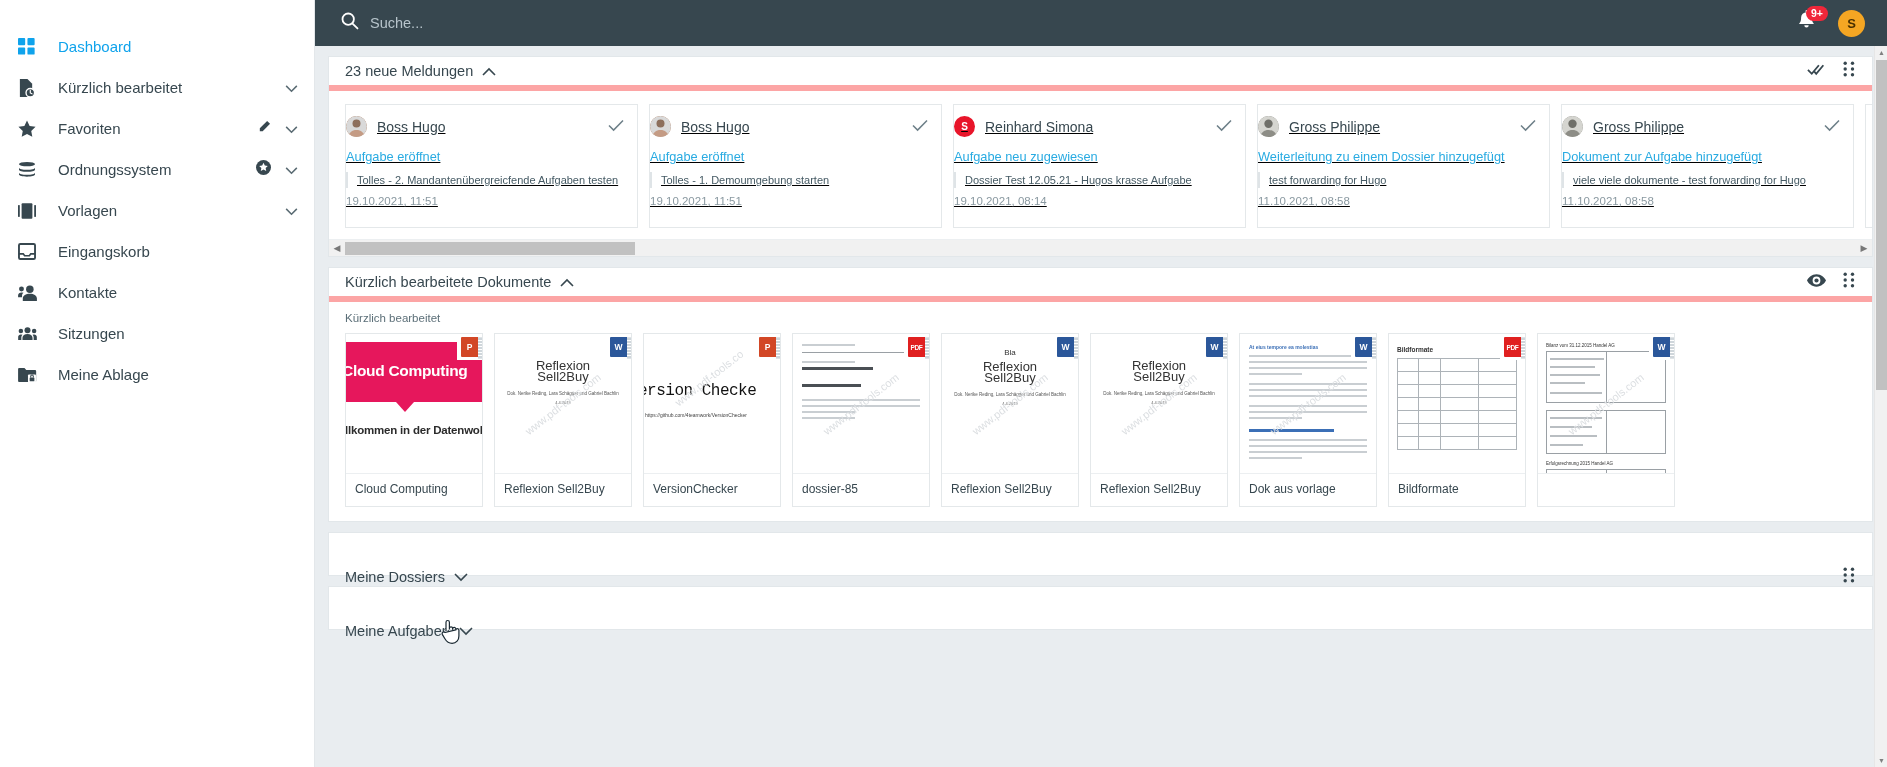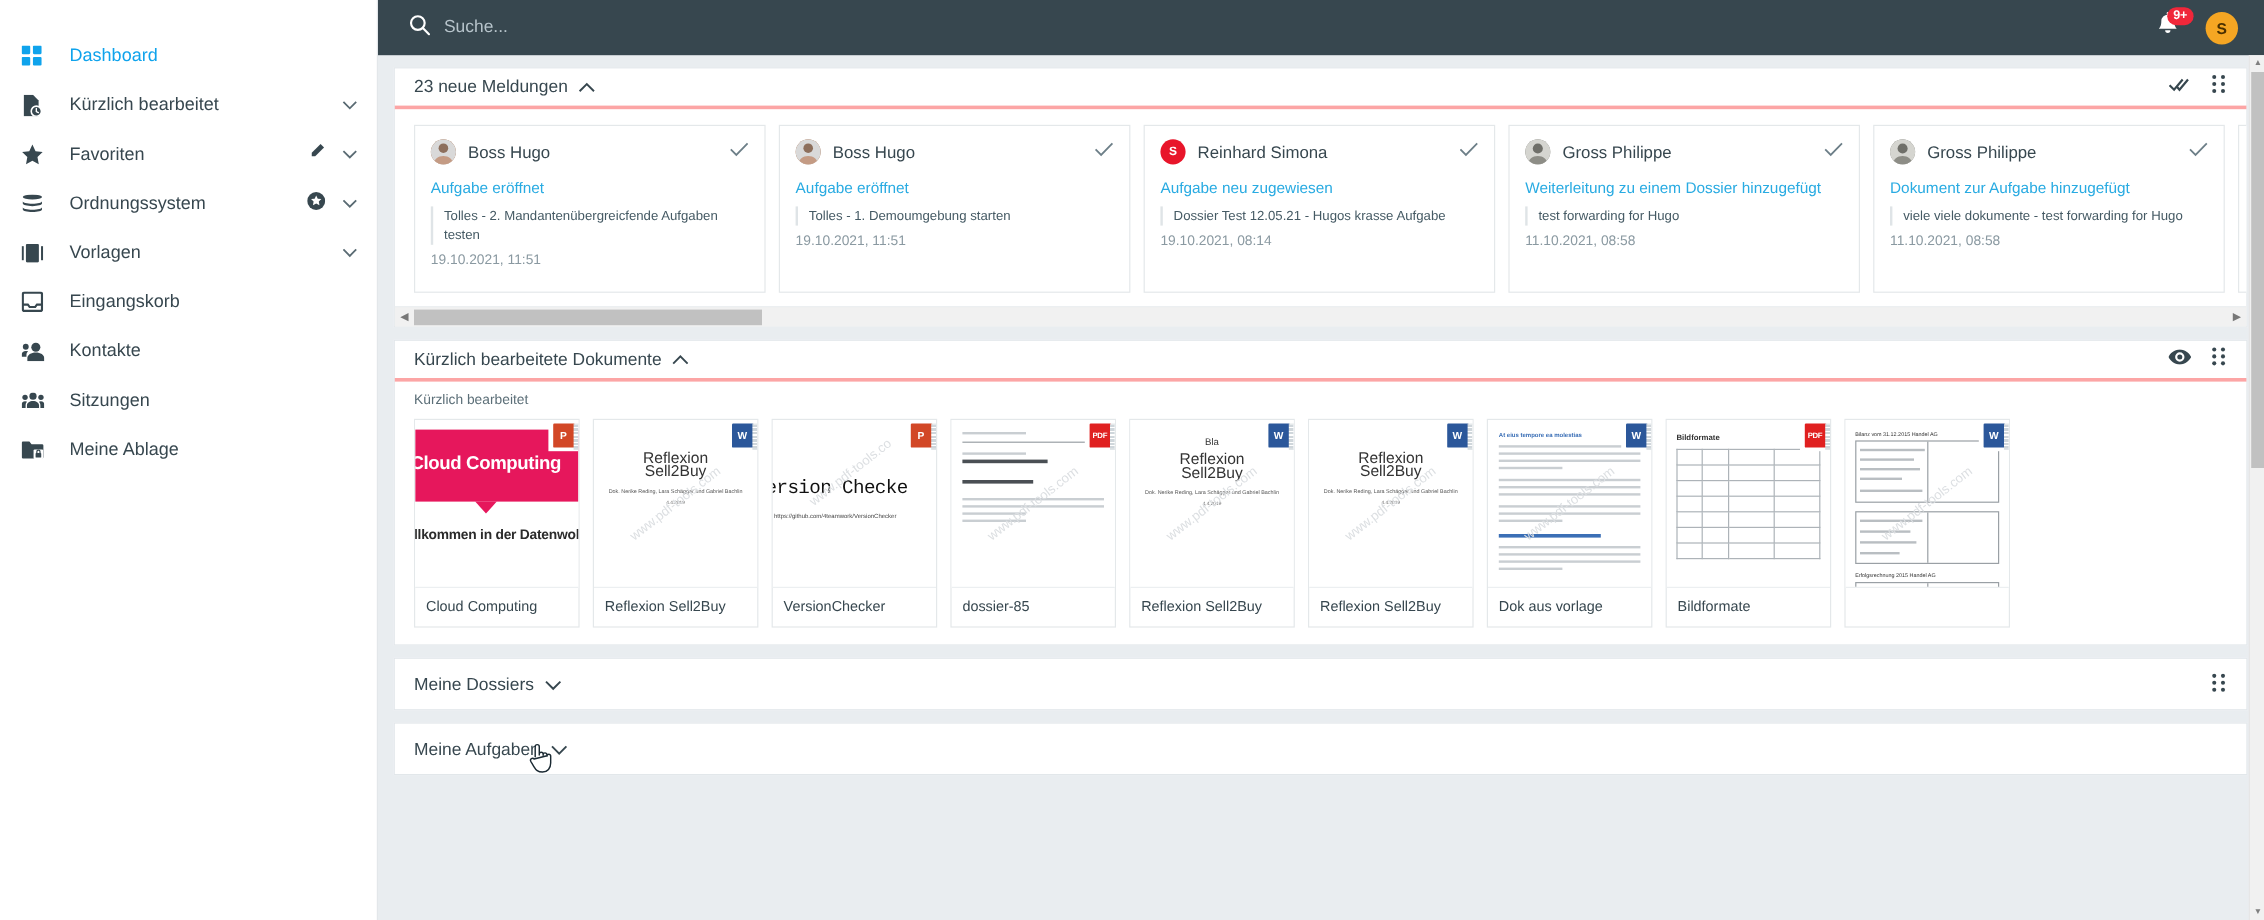--- a/index.html
+++ b/index.html
@@ -123,21 +123,21 @@
   
   .panel {
     background: #fff;
     margin-bottom: 10px;
     border: 1px solid #e2e7ea;
   }
   .panel-head {
     height: 34px;
     display: flex; align-items: center;
     padding: 0 17px 0 16px;
-    border-bottom: 3px solid #fca5a5;
+    border-bottom: 6px solid #fca5a5;
   }
   .panel-title {
     font-size: 14.5px; color: #37474f;
   }
   .panel-head .caret {
     margin-left: 9px; color: #37474f; display: flex; align-items: center;
     cursor: pointer;
   }
   .panel-head-spacer { flex: 1; }
   .head-icons { display: flex; align-items: center; gap: 17px; color: #37474f; }
@@ -146,23 +146,24 @@
   .cards-strip {
     display: flex;
     gap: 11px;
     padding: 13px 0 11px 16px;
     overflow: hidden;
   }
   .news-card {
     flex: 0 0 293px;
     border: 1px solid #e4e8ea;
     background: #fff;
-    padding: 11px 13px 12px 13px;
-    height: 140px;
+    padding: 11px 13px 12px 0;
+    height: 124px;
     position: relative;
+    text-decoration: underline;
   }
   .nc-head { display: flex; align-items: center; }
   .nc-avatar {
     width: 21px; height: 21px; border-radius: 50%;
     flex: 0 0 21px;
     overflow: hidden;
     display: flex; align-items: center; justify-content: center;
     font-size: 10px; font-weight: bold; color: #fff;
   }
   .nc-name {
@@ -313,21 +314,21 @@
   .tp-tbl table { width:100%; border-collapse:collapse; }
   .tp-tbl td { border:1px solid #adb3b8; height:13px; }
   .tp-bil { position:absolute; inset:0; padding:9px 8px; }
   .tp-bil .cap { font-size:4.5px; color:#333; margin-bottom:3px; }
   .tp-bil .box { border:1px solid #9aa0a5; height:52px; position:relative; margin-bottom:7px; }
   .tp-bil .box .vline { position:absolute; left:50%; top:0; bottom:0; width:1px; background:#9aa0a5; }
   .tp-bil .box .hl { position:absolute; left:3px; height:2px; background:#b9bec2; }
 
   
   .collapsed-panel { height: 44px; }
-  .collapsed-panel .panel-head { border-bottom: none; height: 44px; }
+  .collapsed-panel .panel-head { border-bottom: none; height: 44px; margin-top: 22px; }
 
   
   .cursor-hand {
     position: absolute;
     pointer-events: none;
     z-index: 99;
   }
 
   
   .vscroll {

